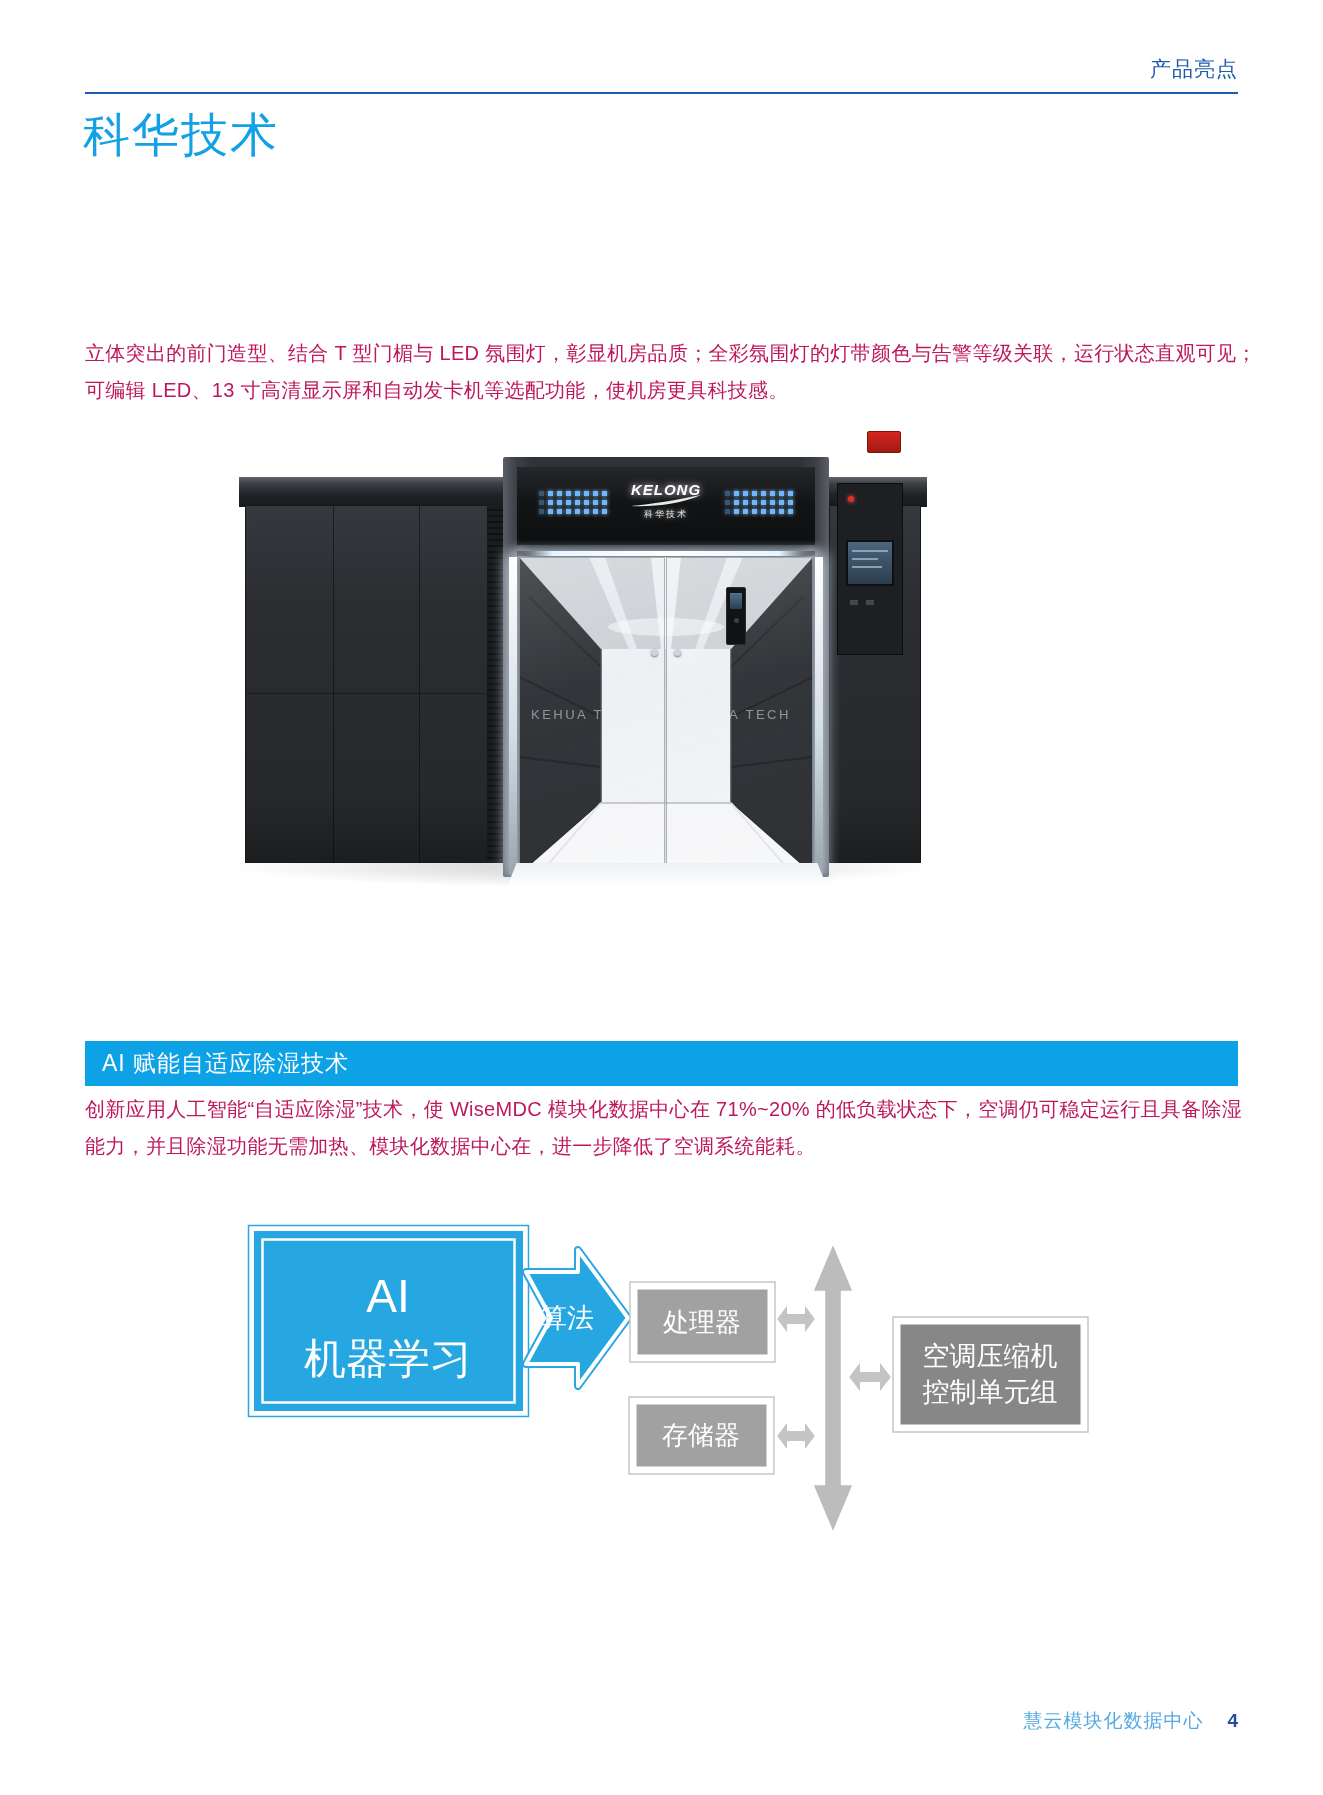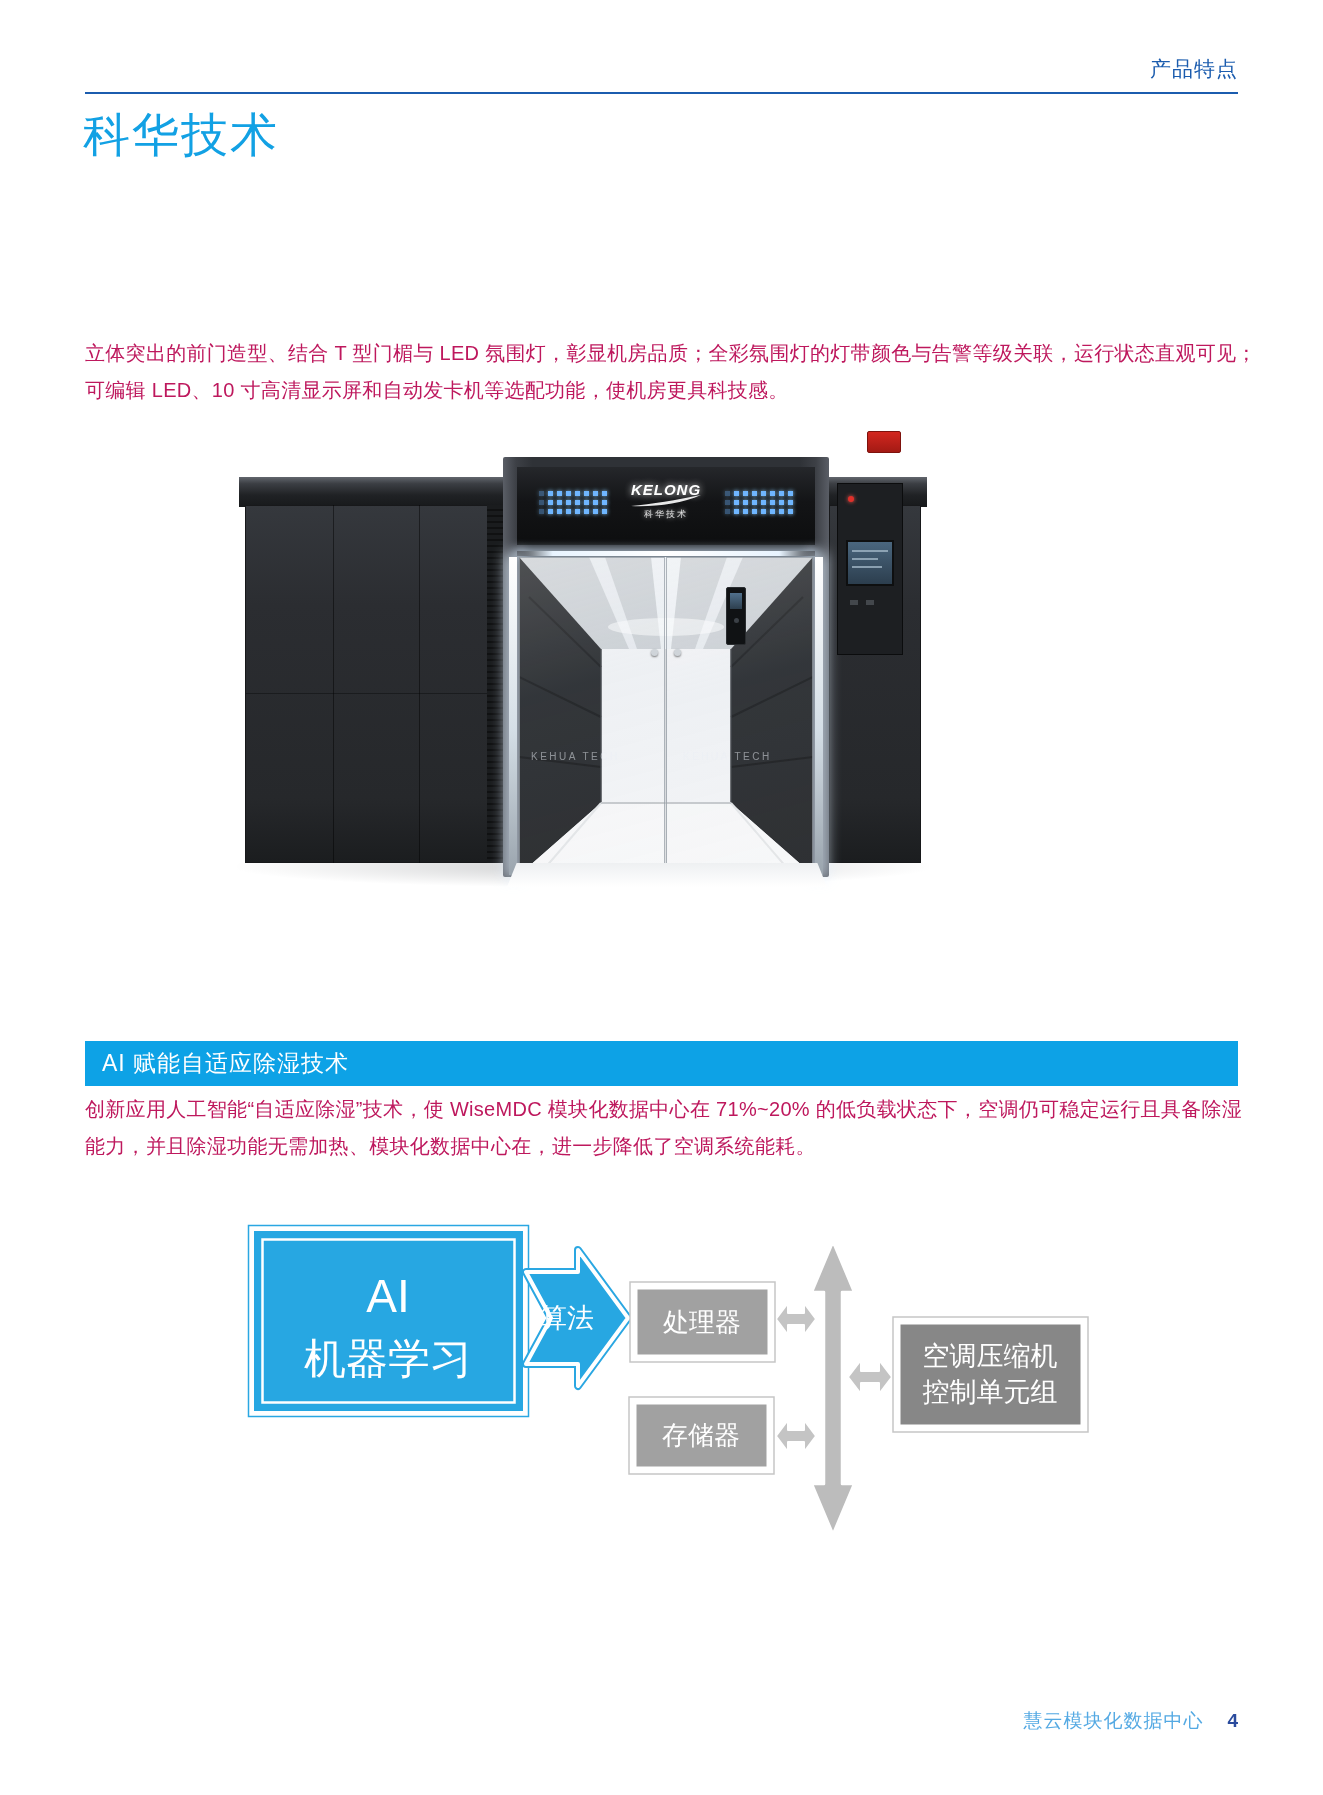--- a/index.html
+++ b/index.html
@@ -53,21 +53,21 @@
   .ph-glow{left:14px;top:94px;width:298px;height:5px;background:linear-gradient(90deg,rgba(255,255,255,0),#e8f4ff 12%,#ffffff 50%,#e8f4ff 88%,rgba(255,255,255,0));box-shadow:0 0 10px 2px rgba(215,235,255,.8);}
   .ph-doorway{left:16px;top:100px;width:294px;height:318px;overflow:hidden;background:#e9ebee;}
   .ph-strip{top:100px;width:8px;height:318px;background:linear-gradient(180deg,#ffffff,#d4dee6 55%,#9aa4ad);box-shadow:0 0 14px 4px rgba(225,240,255,.75);}
   .strip-l{left:6px;} .strip-r{left:312px;}
   .aisle-svg{left:0;top:0;}
   .door-pane{top:0;height:318px;border:1px solid rgba(150,158,166,.75);
              background:linear-gradient(165deg,rgba(255,255,255,.20),rgba(190,205,218,.10) 40%,rgba(255,255,255,.05));}
   .pane-l{left:0;width:146px;} .pane-r{left:147px;width:147px;}
   .knob{top:92px;width:7px;height:7px;border-radius:50%;background:#cfd4d9;box-shadow:0 1px 2px rgba(0,0,0,.5);}
   .knob-l{left:132px;} .knob-r{left:8px;}
-  .wm{top:150px;color:rgba(235,240,245,.5);font-size:10px;letter-spacing:2.5px;white-space:nowrap;margin-top:44px;}
+  .wm{top:150px;color:rgba(235,240,245,.5);font-size:13px;letter-spacing:2.5px;white-space:nowrap;}
   .wm1{left:12px;} .wm2{left:164px;}
   .reader{left:207px;top:30px;width:20px;height:58px;background:#101214;border:1px solid #2a2d30;border-radius:2px;}
   .reader-screen{left:3px;top:5px;width:12px;height:16px;background:linear-gradient(#51708c,#2d3f4e);}
   .reader-dot{left:7px;top:30px;width:5px;height:5px;border-radius:50%;background:#3b4046;}
   .ctrl{left:600px;top:58px;width:66px;height:172px;background:#1d1f22;border:1px solid #0b0c0d;}
   .ctrl-dot{left:10px;top:12px;width:6px;height:6px;border-radius:50%;background:#e0302a;box-shadow:0 0 4px #ff5a50;}
   .ctrl-screen{left:8px;top:56px;width:48px;height:46px;border:2px solid #0e0f10;background:linear-gradient(#4a667e,#2c3e4e);}
   .ctrl-line{left:4px;width:36px;height:2px;background:#9fb4c4;opacity:.8;}
   .cl1{top:8px;} .cl2{top:16px;width:26px;} .cl3{top:24px;width:30px;}
   .ctrl-btn{top:116px;width:8px;height:5px;background:#43474c;}
@@ -76,27 +76,27 @@
 
   
   .diagram{position:absolute;left:225px;top:1220px;}
   .diagram text{font-family:"Liberation Sans","DejaVu Sans",sans-serif;}
 </style>
 </head>
 <body>
 
 <div class="page">
 
-  <div class="hdr-label">产品特点</div>
+  <div class="hdr-label">产品亮点</div>
   <div class="hdr-rule"></div>
 
   <div class="page-title">科华技术</div>
 
   <div class="para-line p1l1">立体突出的前门造型、结合 T 型门楣与 LED 氛围灯，彰显机房品质；全彩氛围灯的灯带颜色与告警等级关联，运行状态直观可见；</div>
-  <div class="para-line p1l2">可编辑 LED、10 寸高清显示屏和自动发卡机等选配功能，使机房更具科技感。</div>
+  <div class="para-line p1l2">可编辑 LED、13 寸高清显示屏和自动发卡机等选配功能，使机房更具科技感。</div>
 
   <div class="photo">
     <div class="ph-ground"></div>
     <div class="ph-roof"></div>
     <div class="ph-body ph-body-left"></div>
     <div class="ph-body ph-body-right"></div>
     <div class="seam-v" style="left:96px;"></div>
     <div class="seam-v" style="left:182px;"></div>
     <div class="seam-h"></div>
     <div class="vent"></div>

